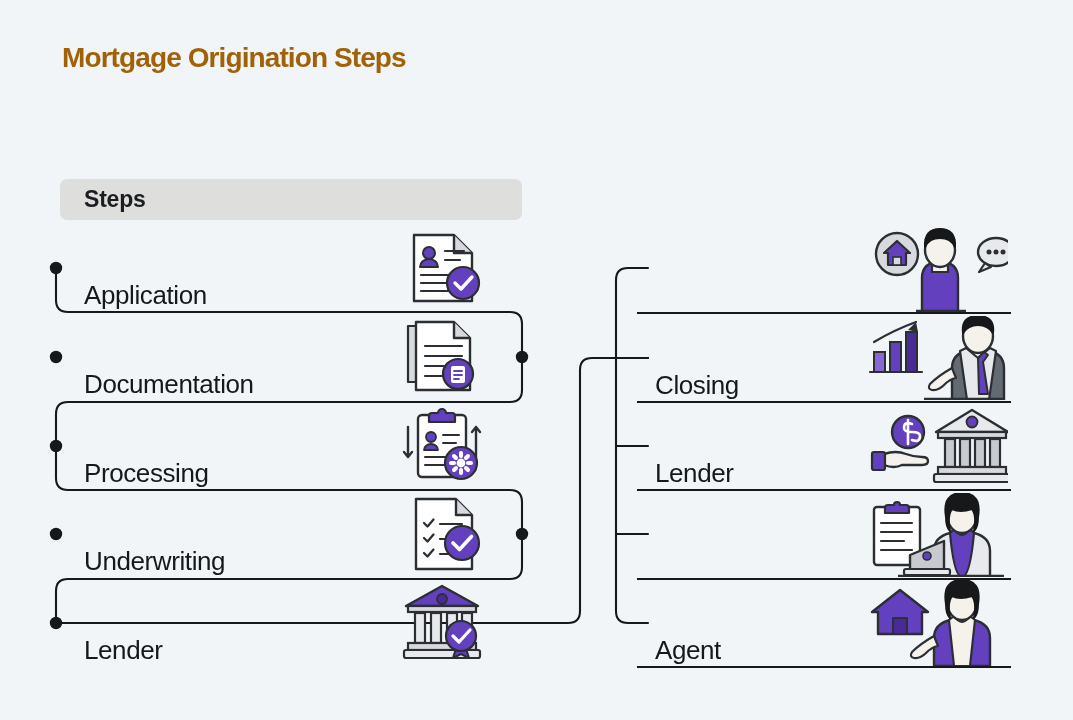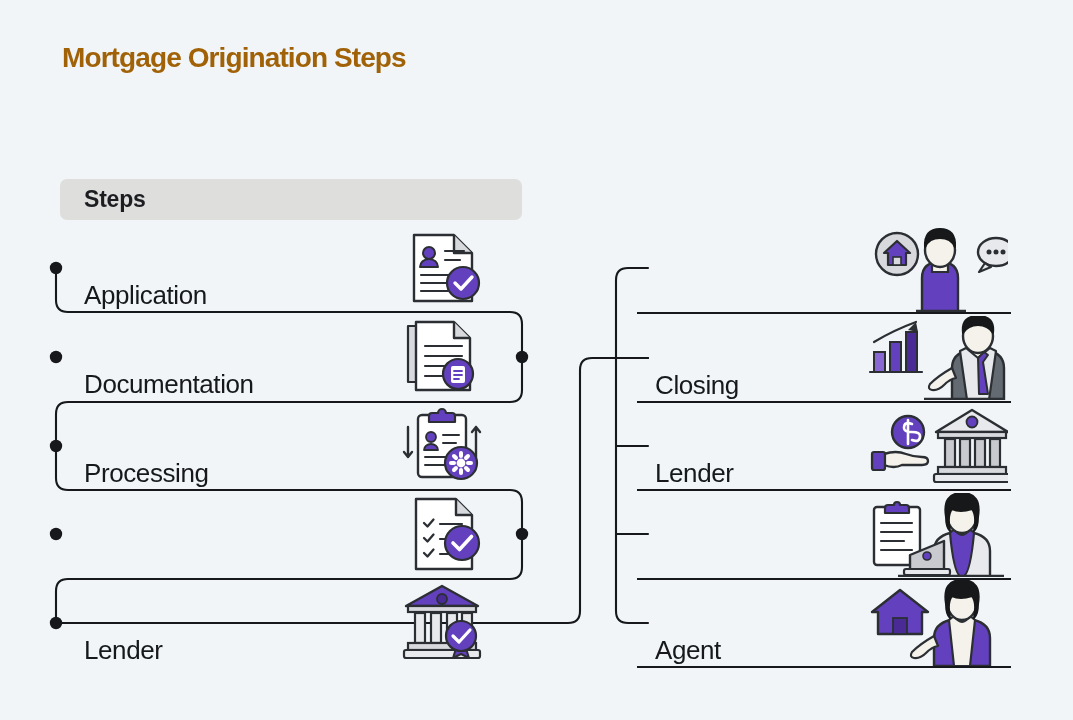--- a/index.html
+++ b/index.html
@@ -139,20 +139,21 @@
       <path d="M616,534 L648,534"></path>
     </g>
   </svg>
 
   <div class="row-label left-label" style="top:268px">Application</div>
 
   <div class="row-label left-label" style="top:446px">Processing</div>
 
   <div class="row-label left-label" style="top:357px">Documentation</div>
 
+  <div class="row-label left-label" style="top:534px">Underwriting</div>
 
   <div class="row-label left-label" style="top:623px">Lender</div>
 
   <svg class="icon-box" style="left:404px; top:268px; width:82px; height:82px" viewBox="0 0 82 82">
     <path d="M10,8 h40 l18,18 v48 h-58 z" fill="#ffffff" stroke="#2b2f33" stroke-width="2.4" stroke-linejoin="round"></path>
     <path d="M50,8 v18 h18" fill="#d7d9dd" stroke="#2b2f33" stroke-width="2.4" stroke-linejoin="round"></path>
     <circle cx="25" cy="26" r="6" fill="#6340be" stroke="#2b2f33" stroke-width="2"></circle>
     <path d="M16,40 a9,8 0 0 1 18,0 z" fill="#6340be" stroke="#2b2f33" stroke-width="2" stroke-linejoin="round"></path>
     <g stroke="#2b2f33" stroke-width="2.2" stroke-linecap="round">
       <line x1="41" y1="24" x2="60" y2="24"></line>

